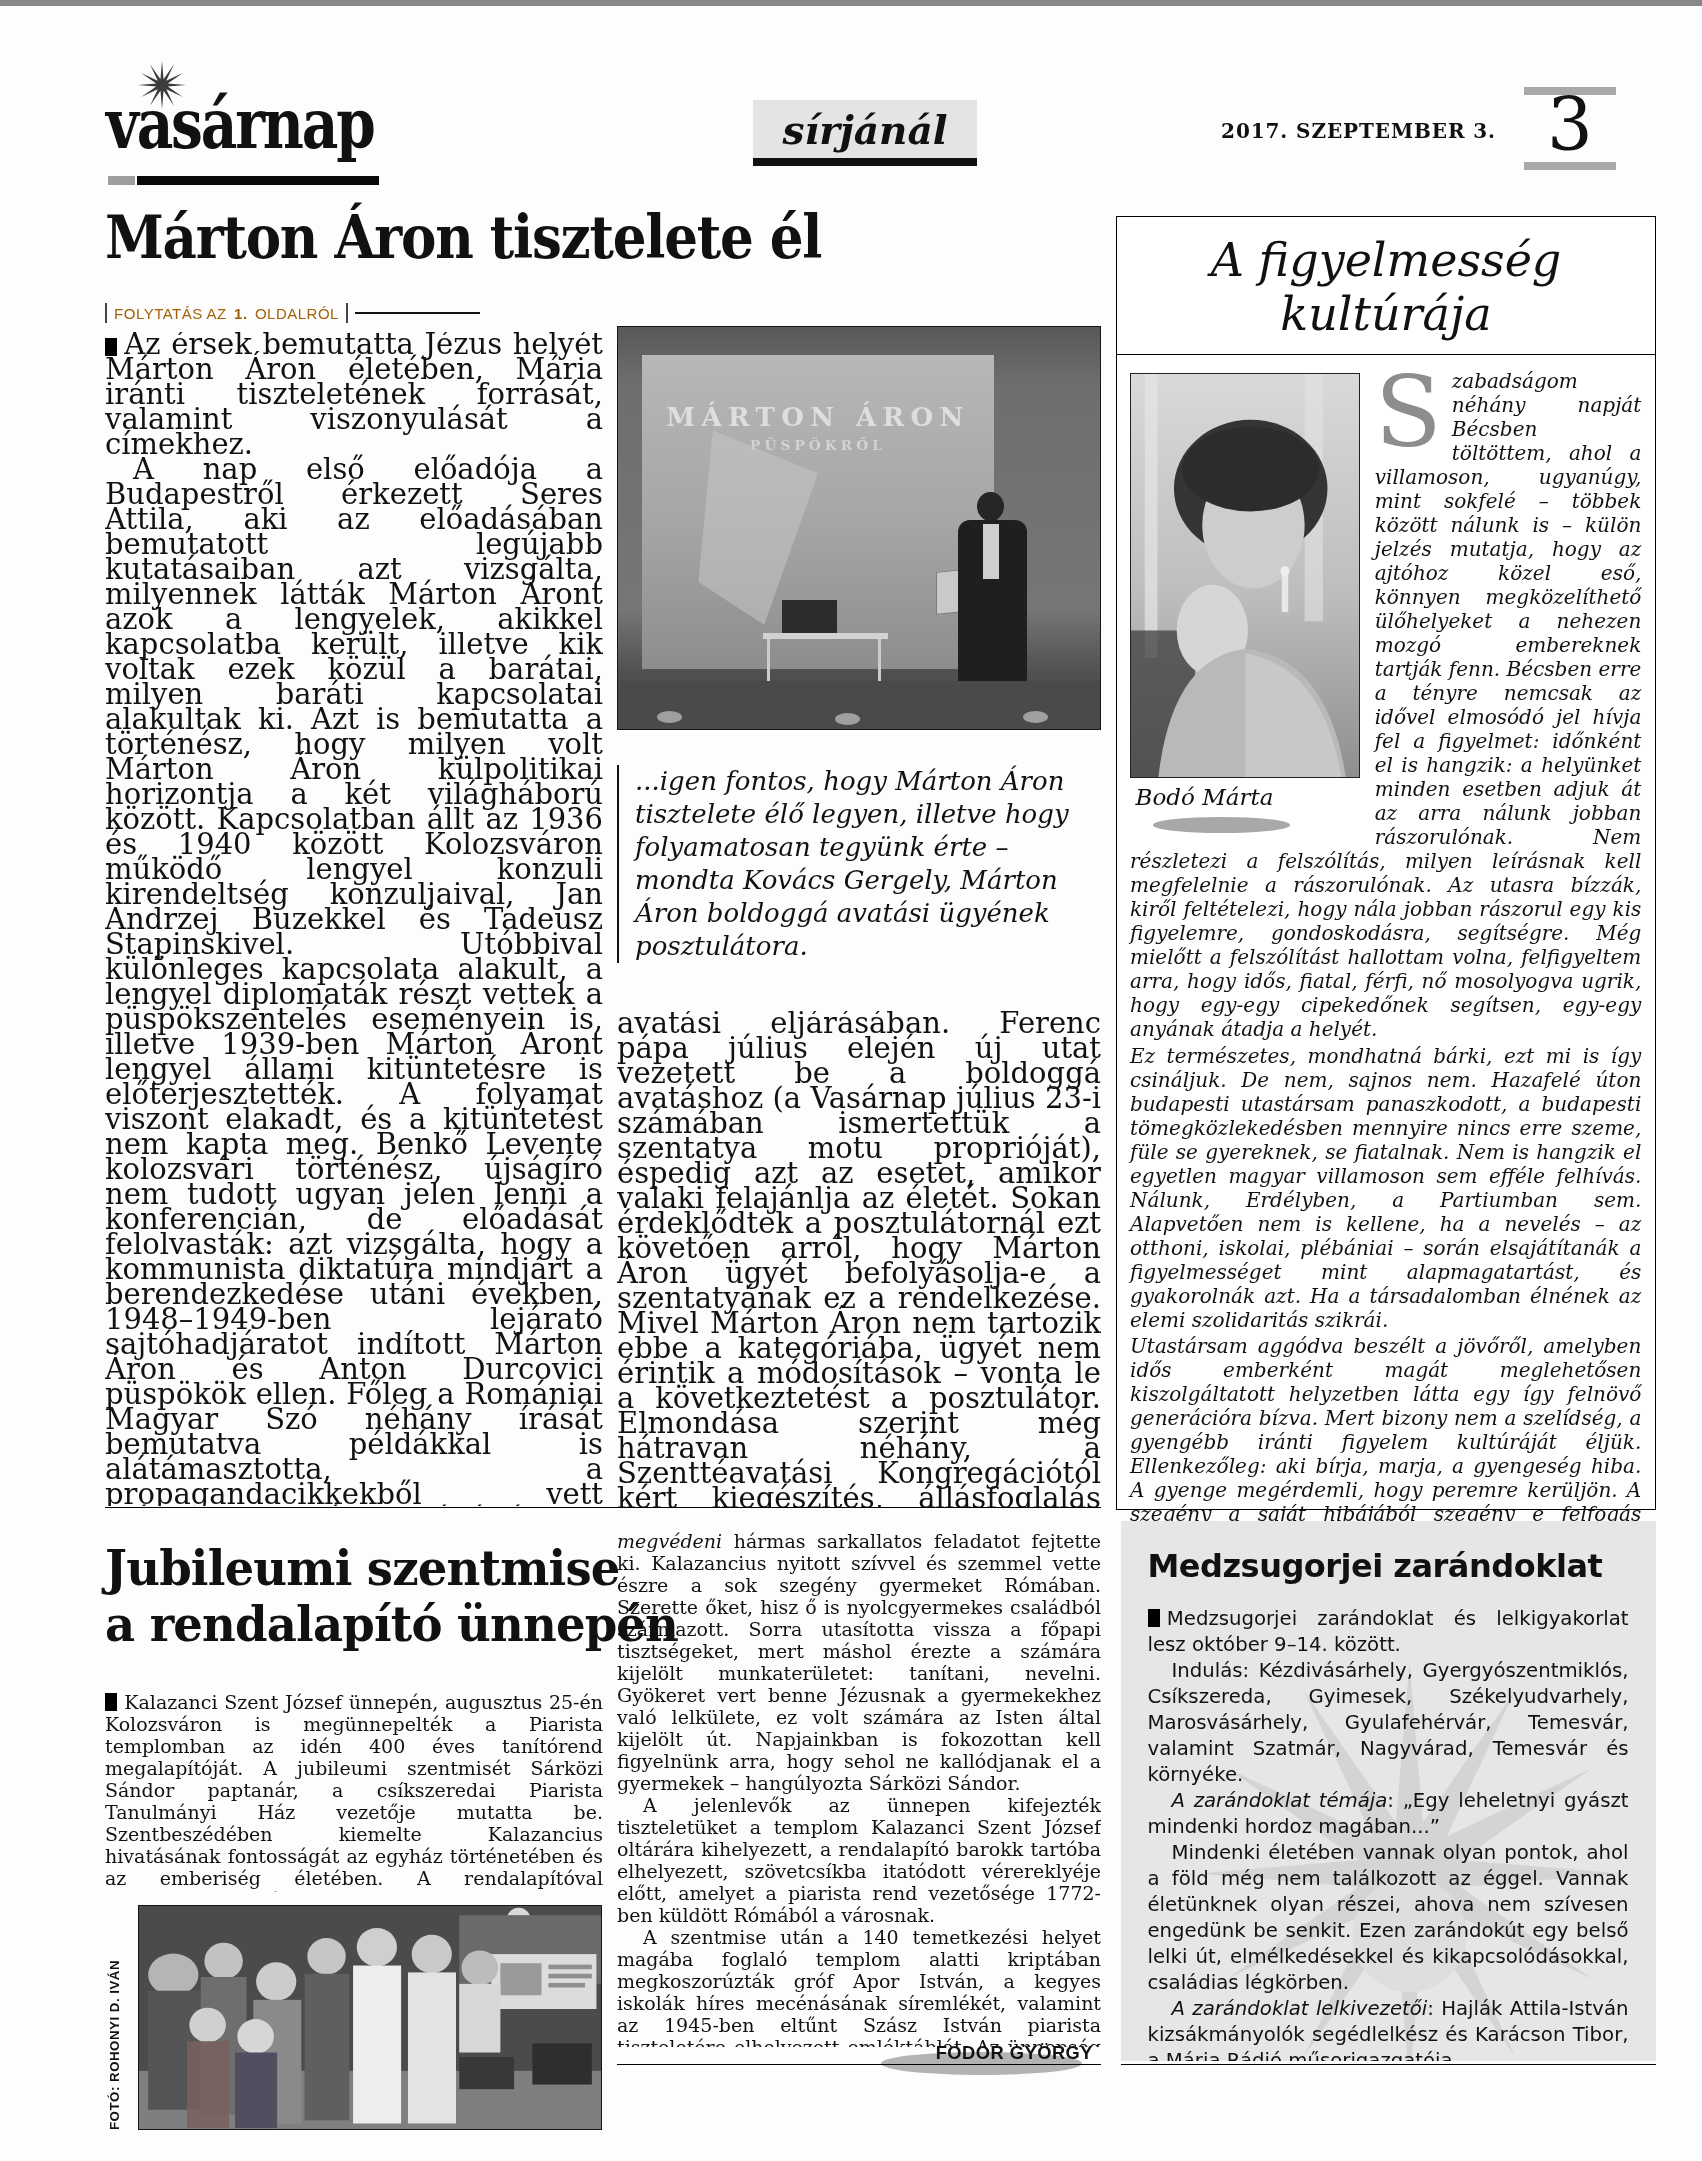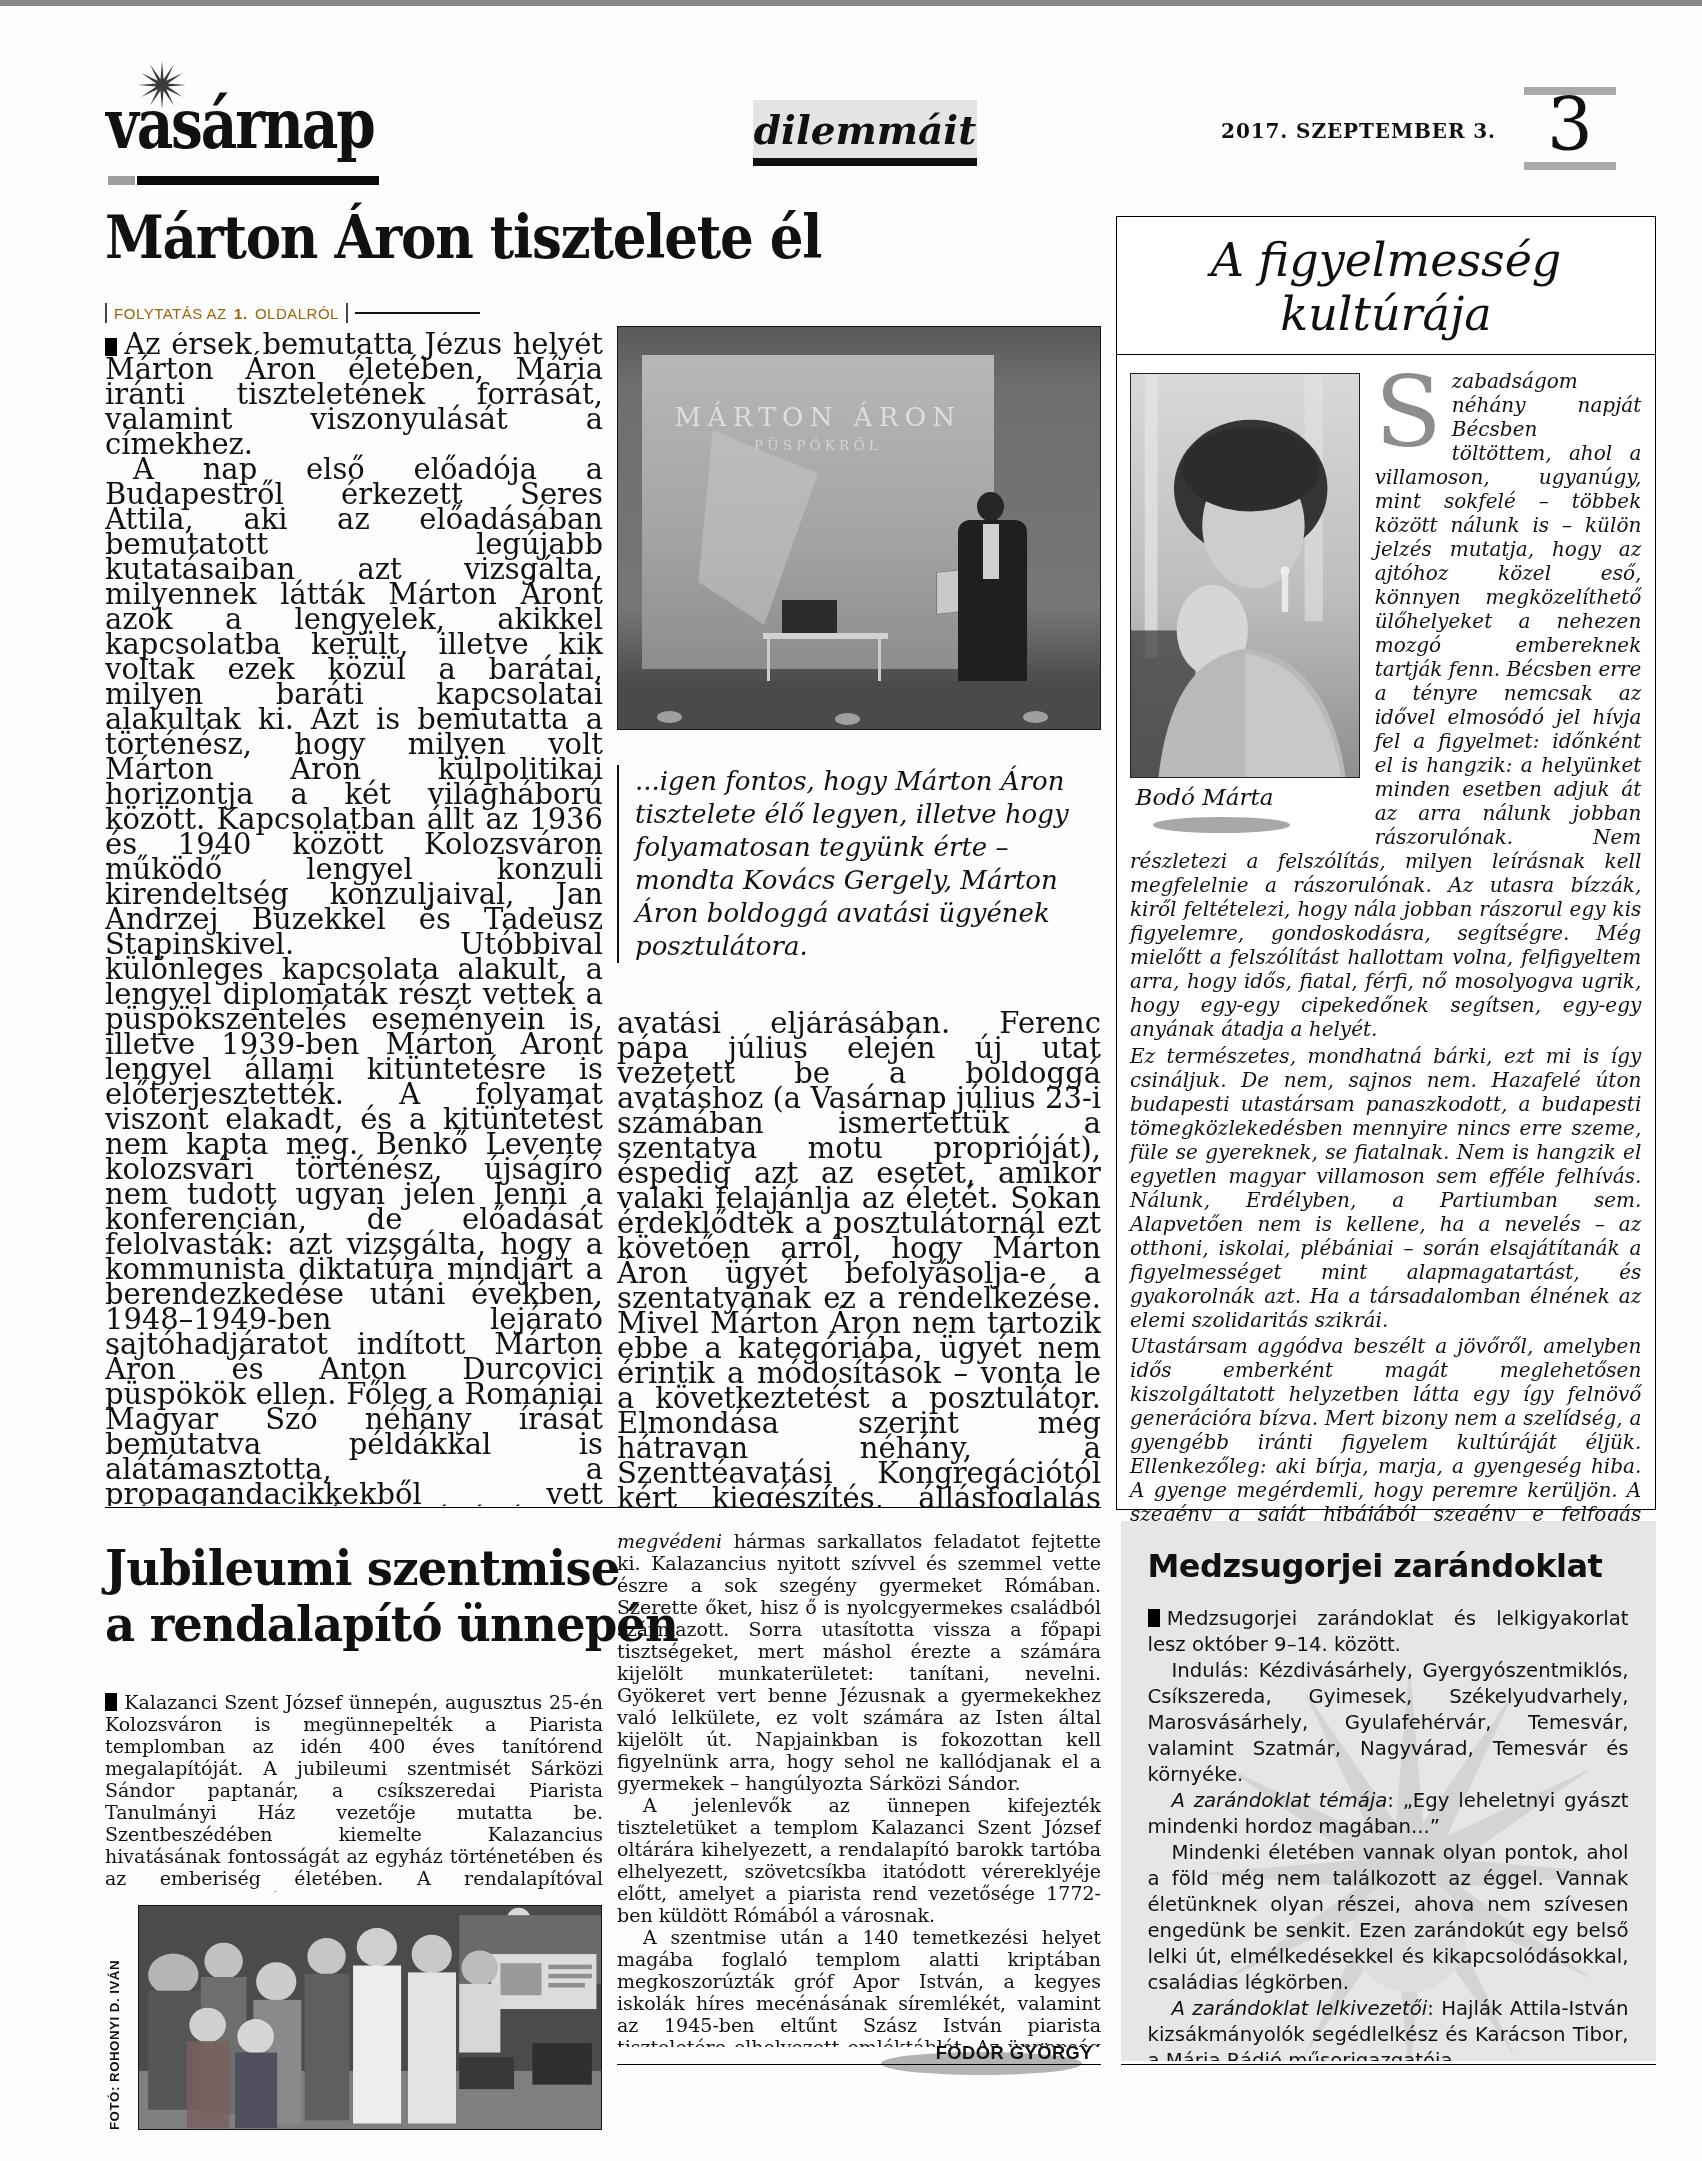--- a/index.html
+++ b/index.html
@@ -28,21 +28,21 @@
   .kicker .rule{flex:1;height:1.8px;background:#111;}
   .bodycol{position:absolute;text-align:justify;font-size:29px;line-height:25px;}
   .bodycol p{margin:0;}
   .bodycol p + p{text-indent:28px;}
   p.leadsq:before{content:"";display:inline-block;width:12px;height:18.3px;background:#000;
       margin-right:7.3px;vertical-align:-1.8px;}
   .col1{left:105px;top:326px;width:498px;height:1174px;overflow:hidden;}
   .col2{left:617px;top:1005px;width:484px;height:497px;overflow:hidden;}
   
   .photo1{position:absolute;left:617px;top:320px;width:484px;height:404px;border:1.8px solid #161616;
-      box-sizing:border-box;background:linear-gradient(180deg,#585858,#6e6e6e 14%,#767676 70%,#4e4e4e 87%,#5a5a5a);overflow:hidden;}
+      box-sizing:border-box;background:linear-gradient(180deg,#585858,#6e6e6e 14%,#767676 70%,#4e4e4e 87%,#5a5a5a);overflow:hidden;font-weight:bold;}
   .screen{position:absolute;left:5%;top:7%;width:73%;height:78%;
       background:linear-gradient(180deg,#b7b7b7,#a5a5a5 55%,#8d8d8d);}
   .screen-line1{position:absolute;left:0;top:15%;width:100%;text-align:center;color:#dedede;
       font-size:26px;letter-spacing:6.4px;}
   .screen-line2{position:absolute;left:0;top:26%;width:100%;text-align:center;color:#d3d3d3;
       font-size:13.7px;letter-spacing:4.1px;}
   .screen-shape{position:absolute;left:16%;top:24%;width:34%;height:62%;background:#c6c6c6;opacity:.55;
       clip-path:polygon(12% 0,100% 22%,55% 100%,0 78%);}
   .speaker-head{position:absolute;left:74.5%;top:41%;width:26.5px;height:29px;background:#262626;border-radius:50%;}
   .speaker-body{position:absolute;left:70.5%;top:48%;width:69px;height:48%;background:#1f1f1f;
@@ -108,21 +108,21 @@
 
 <div class="page">
 
   <svg class="masthead-star" viewBox="0 0 1000 1000">
     <polygon fill="#3c3c3c" points="500,20 531,384 740,84 585,415 916,260 616,469 980,500 616,531 916,740 585,585 740,916 531,616 500,980 469,616 260,916 415,585 84,740 384,531 20,500 384,469 84,260 415,415 260,84 469,384"></polygon>
   </svg>
   <div class="masthead-title">vasárnap</div>
   <div class="masthead-graysq"></div>
   <div class="masthead-bar"></div>
 
-  <div class="section-box">dilemmáit</div>
+  <div class="section-box">sírjánál</div>
   <div class="section-bar"></div>
 
   <div class="issue-date">2017. SZEPTEMBER 3.</div>
 
   <div class="pn-bar1"></div>
   <div class="pn-num">3</div>
   <div class="pn-bar2"></div>
 
   <div class="main-title">Márton Áron tisztelete él</div>
 

